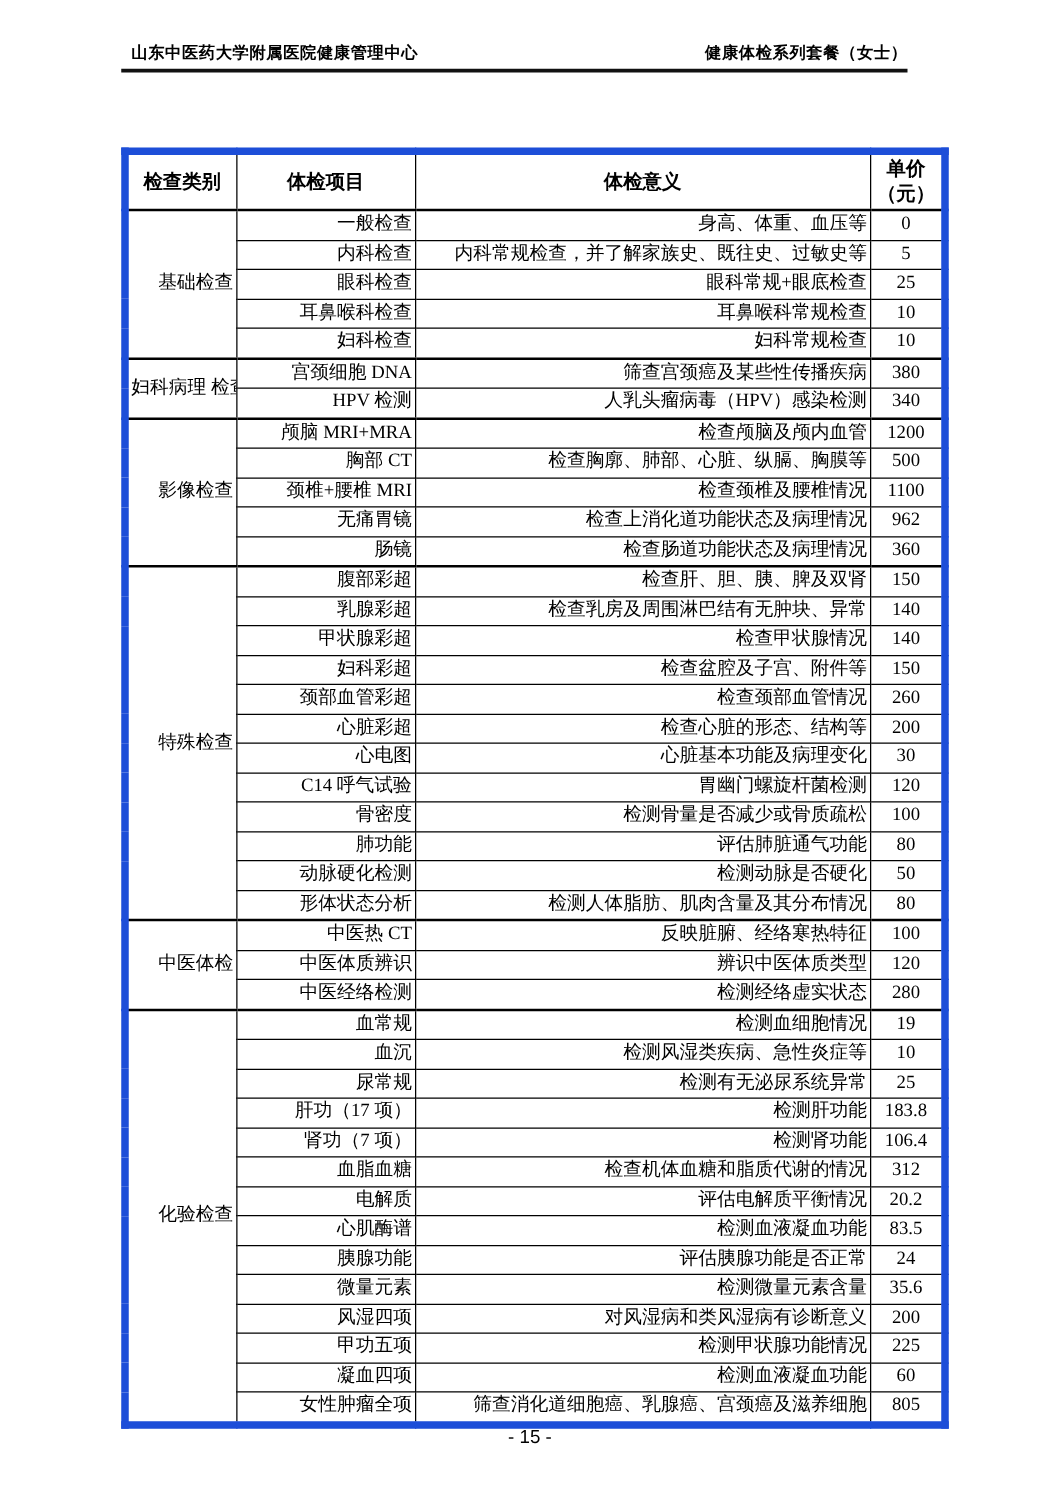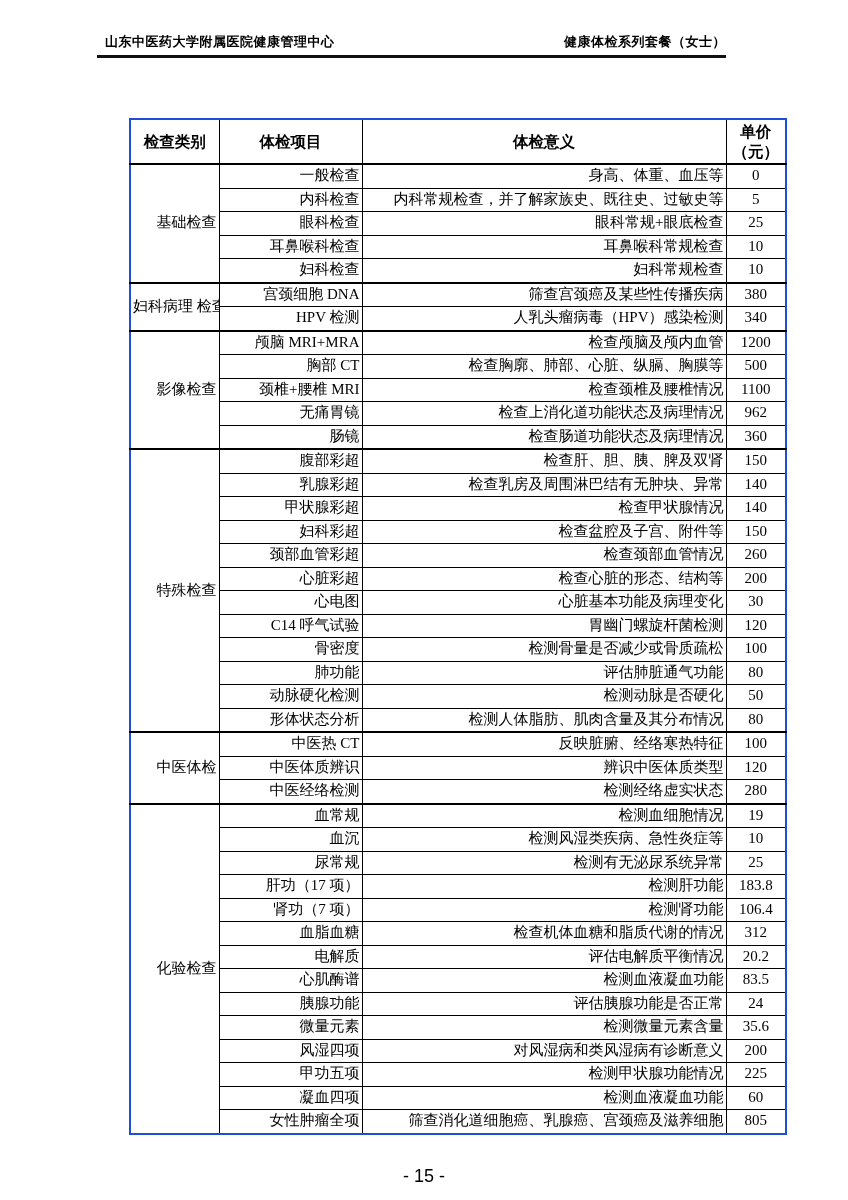--- a/index.html
+++ b/index.html
@@ -20,42 +20,41 @@
   .doc-title{
     position:absolute;left:124px;top:71px;
     font-size:24px;font-weight:bold;letter-spacing:8px;
     font-family:"Liberation Sans","DejaVu Sans",sans-serif;
     -webkit-text-stroke:.6px #000;
   }
   
   table.exam{
     position:absolute;left:97px;top:118px;width:656px;
     border-collapse:collapse;table-layout:fixed;
-    border:2px solid #1d4ed8;
-    margin-left:32px;
+    border:6px solid #1d4ed8;
   }
   table.exam th{
     border:1px solid #000;border-bottom:2px solid #000;
     font-family:"Liberation Sans","DejaVu Sans",sans-serif;
     font-weight:bold;font-size:15.5px;text-align:center;vertical-align:middle;
     height:43px;line-height:1.25;white-space:pre-line;padding:0;
   }
   table.exam td{
     border:1px solid #000;height:22.5px;vertical-align:middle;
     font-size:15px;line-height:1.05;padding:0 2px;overflow:hidden;white-space:nowrap;
   }
   tr.sec-top td{border-top:2px solid #000;}
   td.cat{text-align:right;white-space:pre-line;line-height:1.5;padding:0;}
   td.item{text-align:right;padding-left:3px;}
   td.meaning{text-align:right;padding-left:3px;}
   td.price{text-align:center;font-family:"Liberation Serif","DejaVu Serif",serif;}
   
   .page-footer{
     position:absolute;left:0;top:1141px;width:848px;text-align:center;
-    font-size:18px;font-family:"Liberation Sans","DejaVu Sans",sans-serif;margin-top:25px;
+    font-size:15px;font-family:"Liberation Sans","DejaVu Sans",sans-serif;
   }
 </style>
 </head>
 <body>
 
 <div class="page">
 
   <div class="running-head">
     <span class="lft">山东中医药大学附属医院健康管理中心</span>
     <span class="rgt">健康体检系列套餐（女士）</span>

